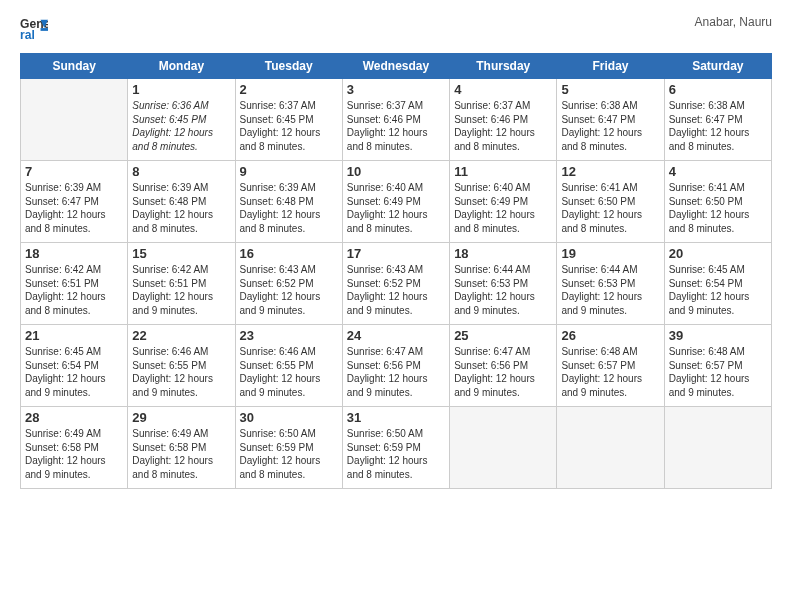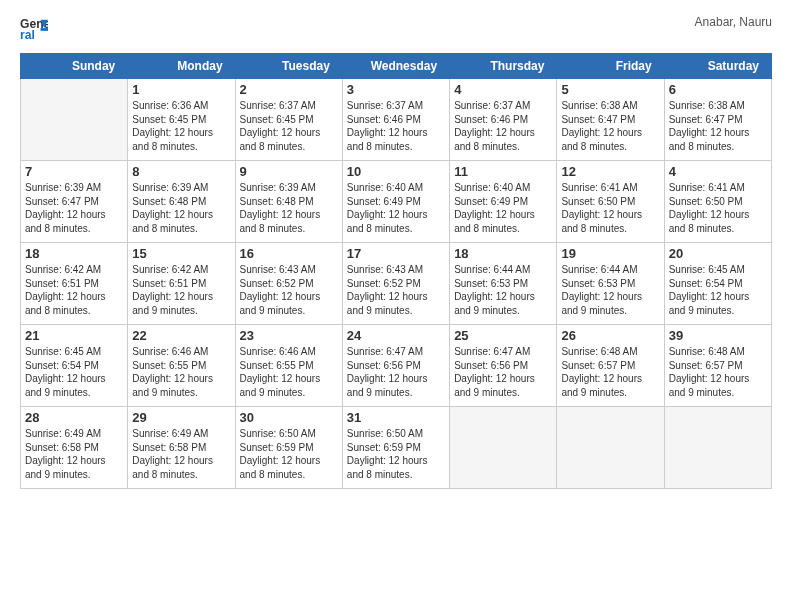--- a/index.html
+++ b/index.html
@@ -47,21 +47,21 @@
       width: 100%;
       border-collapse: collapse;
       table-layout: fixed;
     }
     th {
       background-color: #2e6db4;
       color: #fff;
       padding: 5px 12px;
       font-size: 12px;
       font-weight: bold;
-      text-align: right;
+      text-align: center;
       border: 1px solid #2e6db4;
     }
     td {
       border: 1px solid #ccc;
       vertical-align: top;
       padding: 3px 4px;
       height: 82px;
       font-size: 10.5px;
       color: #333;
       background: #fff;
@@ -110,21 +110,21 @@
           <th>Thursday</th>
           <th>Friday</th>
           <th>Saturday</th>
         </tr>
     </thead>
     <tbody id="calendar-body">
     <tr>
           <td class="empty"></td>
           <td>
             <span class="day-num">1</span>
-            <div class="cell-info" style="white-space: pre-line;">Sunrise: 6:36 AM
+            <div class="cell-info" style="white-space: pre-line; font-style: italic;">Sunrise: 6:36 AM
 Sunset: 6:45 PM
 Daylight: 12 hours
 and 8 minutes.</div>
           </td>
           <td>
             <span class="day-num">2</span>
             <div class="cell-info" style="white-space: pre-line;">Sunrise: 6:37 AM
 Sunset: 6:45 PM
 Daylight: 12 hours
 and 8 minutes.</div>

